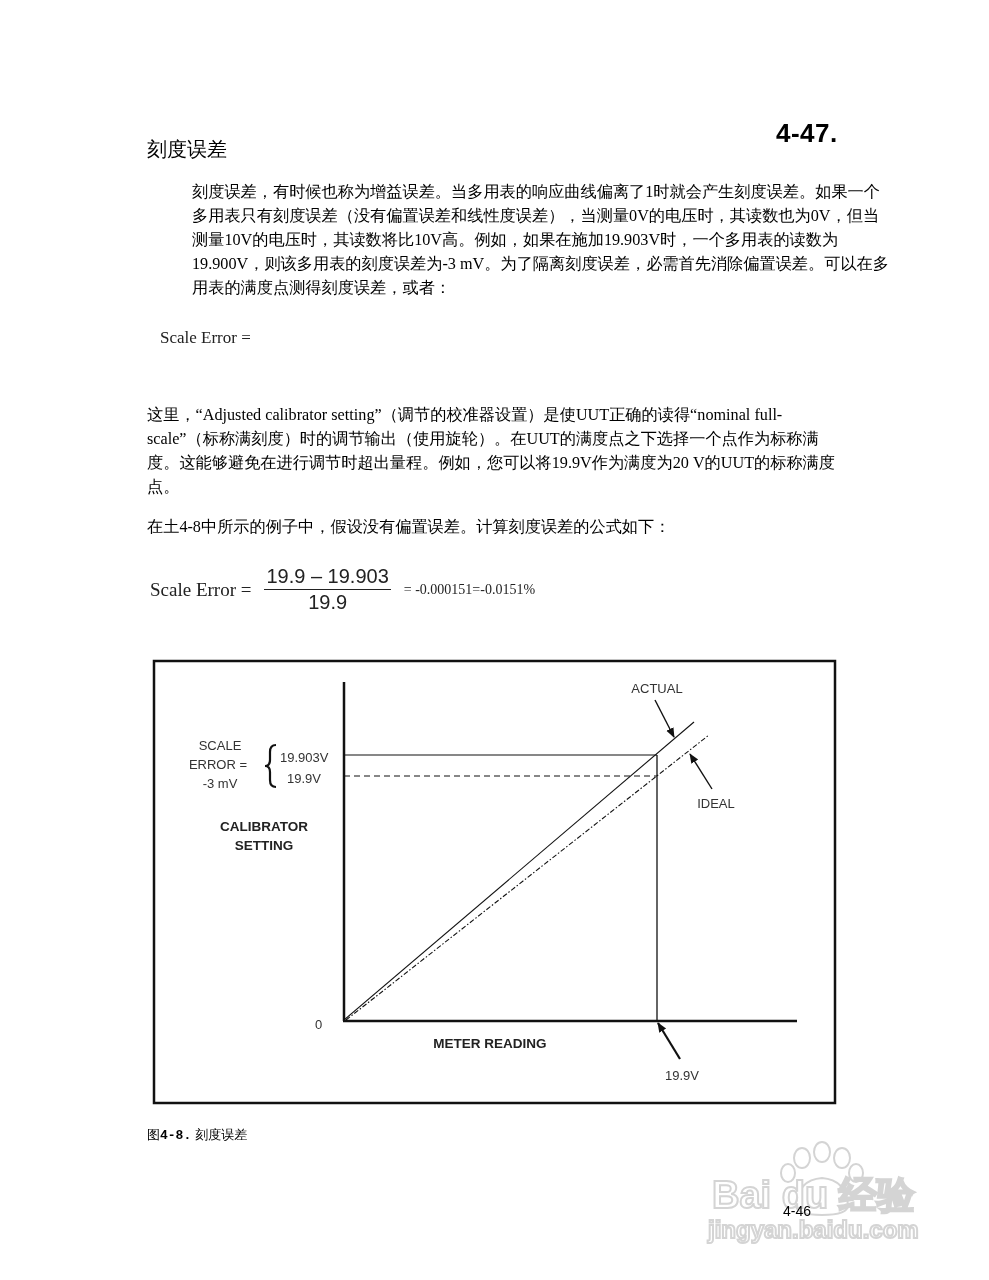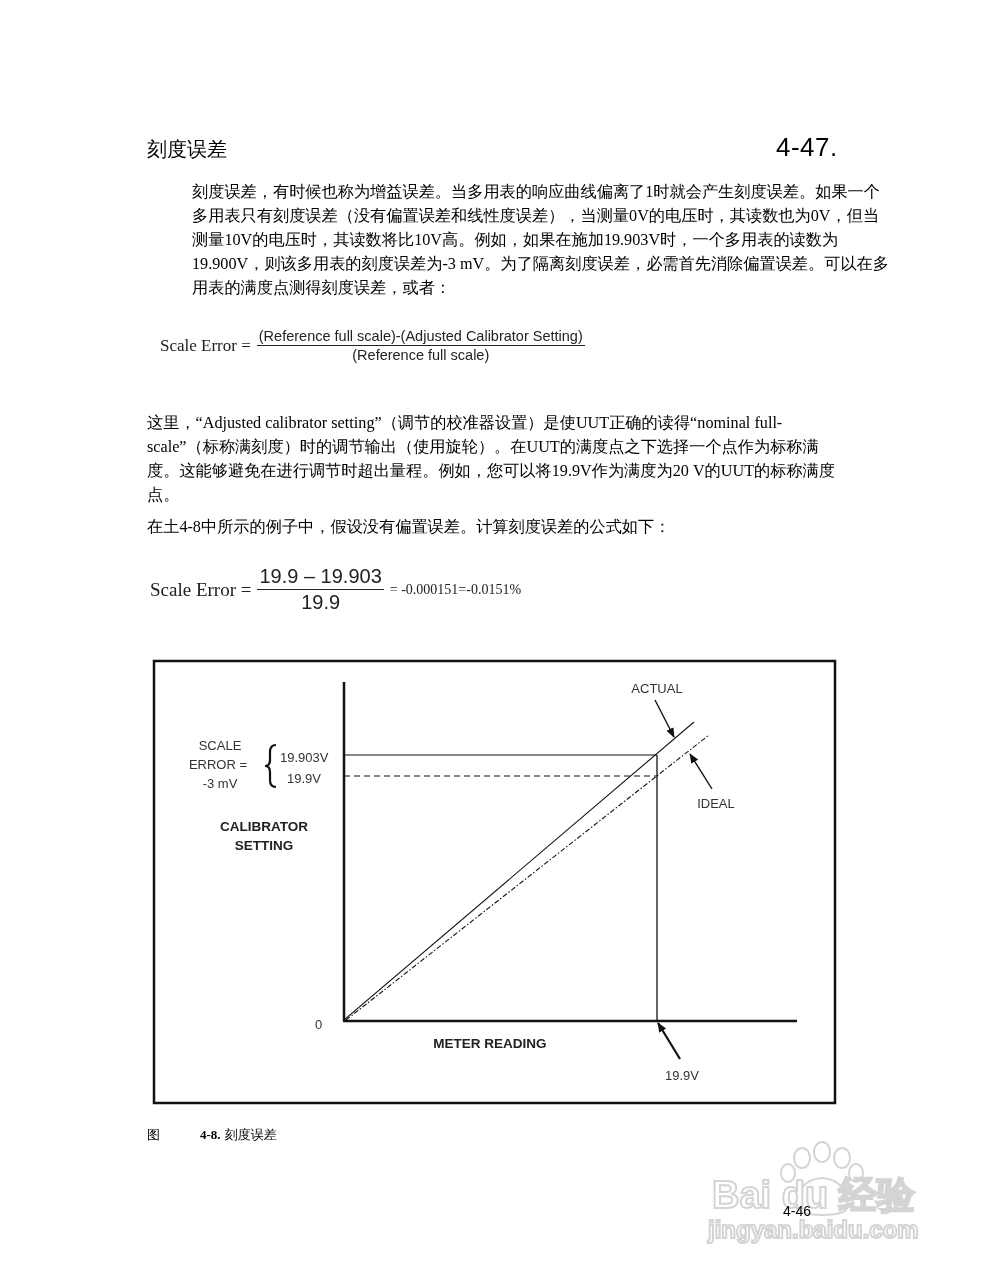--- a/index.html
+++ b/index.html
@@ -1,53 +1,49 @@
 <!DOCTYPE html>
 <html><head>
 <meta charset="utf-8">
 <style>
   html, body { margin: 0; padding: 0; background: #ffffff; }
   body { width: 989px; height: 1280px; position: relative; overflow: hidden; color: #000; }
   .section-title { position: absolute; left: 147px; top: 136px; font-size: 20px; font-family: "DejaVu Sans", sans-serif; font-weight: normal; }
-  .section-number { position: absolute; left: 776px; top: 132px; font-size: 26px; font-weight: normal; font-family: "Liberation Sans", sans-serif; letter-spacing: 0.5px; }
+  .section-number { position: absolute; left: 776px; top: 118px; font-size: 26px; font-weight: bold; font-family: "Liberation Sans", sans-serif; letter-spacing: 0.5px; }
   .para { position: absolute; left: 147px; width: 700px; font-family: "Liberation Serif", "DejaVu Serif", serif; font-size: 16.2px; line-height: 24px; }
   .p1 { top: 180px; margin-left: 45px; }
-  .p2 { top: 403px; width: 690px; margin-top: 8px; }
+  .p2 { top: 403px; width: 690px; }
   .p3 { top: 515px; }
-  .formula { position: absolute; font-family: "Liberation Serif", serif; display: flex; align-items: center; color: #222; }
+  .formula { position: absolute; font-family: "Liberation Serif", serif; display: flex; align-items: center; color: #222; gap: 7px; }
   .f1 { left: 160px; top: 328px; font-size: 17px; }
   .f2 { left: 150px; top: 565px; font-size: 19px; }
   .frac { display: inline-flex; flex-direction: column; align-items: center; margin: 0 6px; }
   .frac .num { font-family: "Liberation Sans", sans-serif; padding: 0 2px 1px 2px; border-bottom: 1.5px solid #222; }
   .frac .den { font-family: "Liberation Sans", sans-serif; padding-top: 1px; }
   .f1 .frac .num, .f1 .frac .den { font-size: 14.5px; }
   .f2 .frac .num, .f2 .frac .den { font-size: 20px; }
   .f2 .result { font-size: 14px; }
   .figure { position: absolute; left: 0; top: 0; width: 989px; height: 1280px; pointer-events: none; }
   .figure text { font-family: "Liberation Sans", sans-serif; fill: #333; }
   .caption { position: absolute; left: 147px; top: 1126px; font-size: 13px; font-family: "DejaVu Sans", sans-serif; }
-  .caption b { font-family: Liberation Serif, serif; margin-left: 40px; }
+  .caption b { font-family: Liberation Mono, monospace; }
   .page-number { position: absolute; left: 783px; top: 1203px; font-size: 14px; font-family: "Liberation Sans", sans-serif; z-index: 2; }
   .watermark { position: absolute; left: 700px; top: 1140px; width: 250px; height: 110px; z-index: 1; }
   .watermark text { font-family: "Liberation Sans", sans-serif; fill: #ffffff; stroke: #d4d4d4; stroke-width: 2px; font-weight: bold; }
 </style>
 </head>
 <body>
 
 <div class="section-title">刻度误差</div>
 <div class="section-number">4-47.</div>
 
 <div class="para p1">刻度误差，有时候也称为增益误差。当多用表的响应曲线偏离了1时就会产生刻度误差。如果一个多用表只有刻度误差（没有偏置误差和线性度误差），当测量0V的电压时，其读数也为0V，但当测量10V的电压时，其读数将比10V高。例如，如果在施加19.903V时，一个多用表的读数为19.900V，则该多用表的刻度误差为-3 mV。为了隔离刻度误差，必需首先消除偏置误差。可以在多用表的满度点测得刻度误差，或者：</div>
 
 <div class="formula f1">
   <span>Scale Error =</span>
-  <span class="frac">
-    <span class="num">(Reference full scale)-(Adjusted  Calibrator Setting)</span>
-    <span class="den">(Reference full scale)</span>
-  </span>
 </div>
 
 <div class="para p2">这里，“Adjusted calibrator setting”（调节的校准器设置）是使UUT正确的读得“nominal full-scale”（标称满刻度）时的调节输出（使用旋轮）。在UUT的满度点之下选择一个点作为标称满度。这能够避免在进行调节时超出量程。例如，您可以将19.9V作为满度为20 V的UUT的标称满度点。</div>
 
 <div class="para p3">在土4-8中所示的例子中，假设没有偏置误差。计算刻度误差的公式如下：</div>
 
 <div class="formula f2">
   <span>Scale Error =</span>
   <span class="frac">
     <span class="num">19.9 – 19.903</span>

